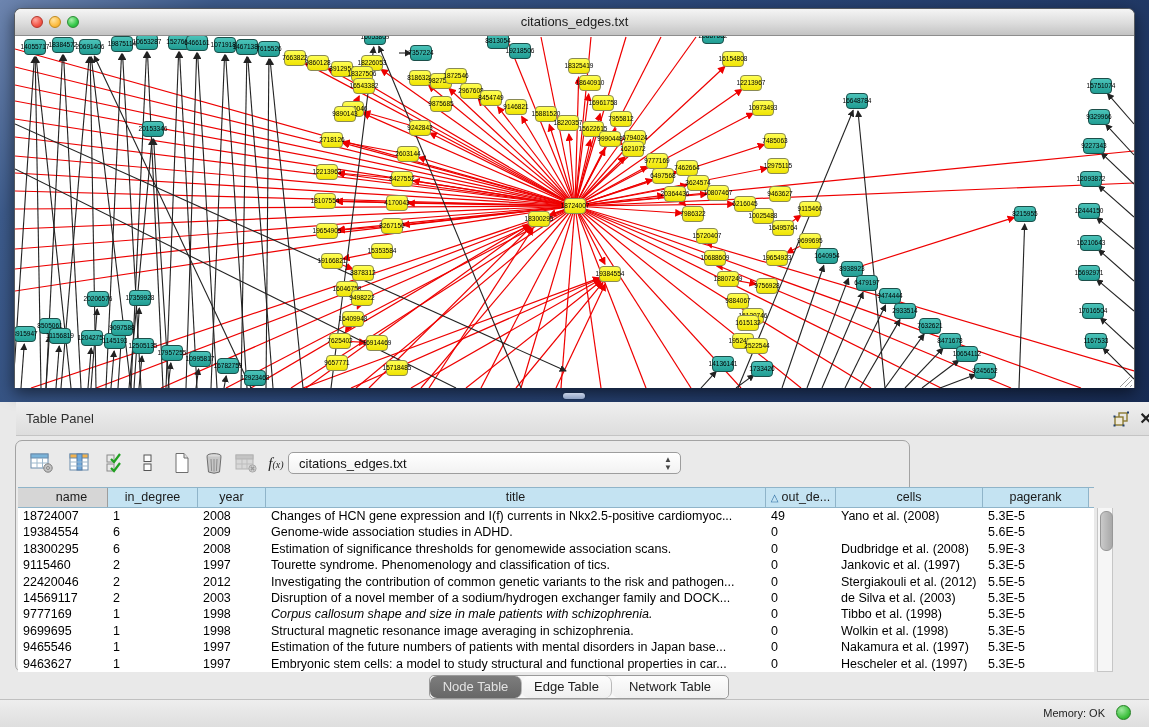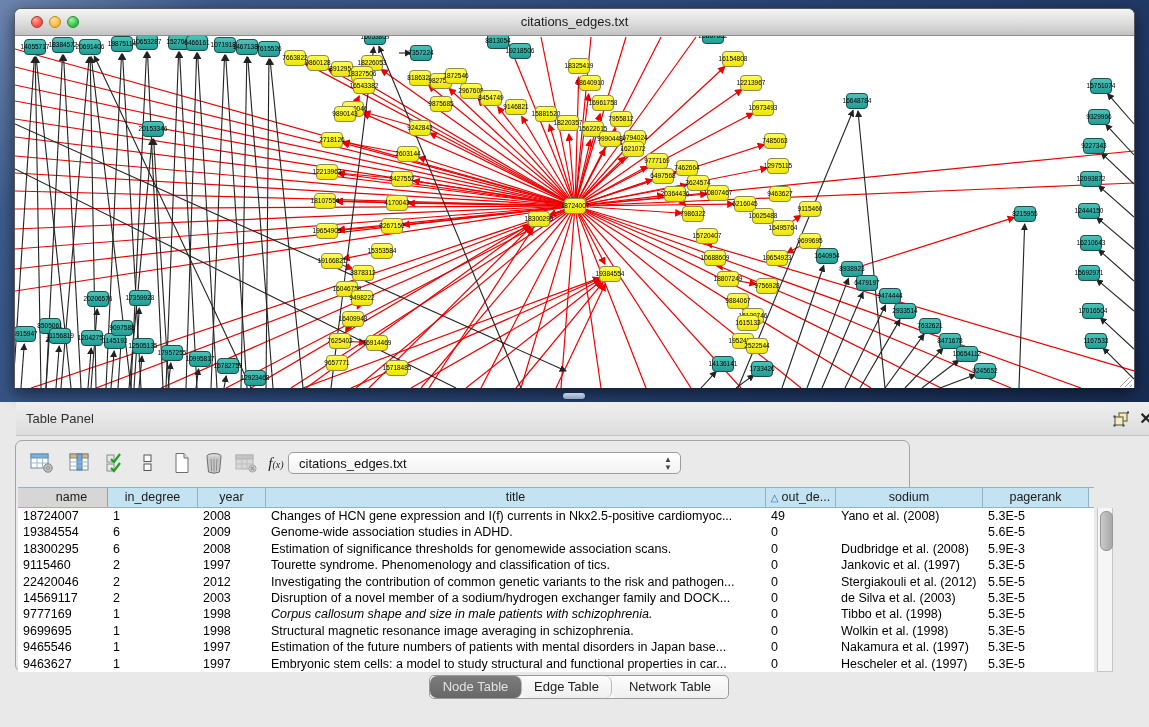--- a/index.html
+++ b/index.html
@@ -890,21 +890,21 @@
       </div>
     </div>
 
     <div class="tbl">
       <div class="thead" id="thead">
           <span class="th gray" style="width: 90px;">name</span>
           <span class="th" style="width: 90px;">in_degree</span>
           <span class="th" style="width: 68px;">year</span>
           <span class="th" style="width: 500px;">title</span>
           <span class="th" style="width: 70px;"><span class="sort-tri">△</span>out_de...</span>
-          <span class="th" style="width: 147px;">sodium</span>
+          <span class="th" style="width: 147px;">cells</span>
           <span class="th" style="width: 106px;">pagerank</span>
         </div>
       <div class="tbody" id="tbody">
           <div class="tr">
             <span class="td" style="width: 90px;">18724007</span>
             <span class="td" style="width: 90px;">1</span>
             <span class="td" style="width: 68px;">2008</span>
             <span class="td" style="width: 500px;">Changes of HCN gene expression and I(f) currents in Nkx2.5-positive cardiomyoc...</span>
             <span class="td" style="width: 70px;">49</span>
             <span class="td" style="width: 147px;">Yano et al. (2008)</span>
@@ -997,13 +997,17 @@
       <div class="vsb-thumb"></div>
     </div>
   </div>
 
   <div class="tabs" id="tabs">
       <span class="tab sel" style="width: 92px;">Node Table</span>
       <span class="tab" style="width: 90px;">Edge Table</span>
       <span class="tab" style="width: 116px;">Network Table</span>
     </div>
 
+  <div class="statusbar">
+    <span class="mem-label">Memory: OK</span>
+    <span class="mem-dot"></span>
+  </div>
 </div>
 
 </body></html>

